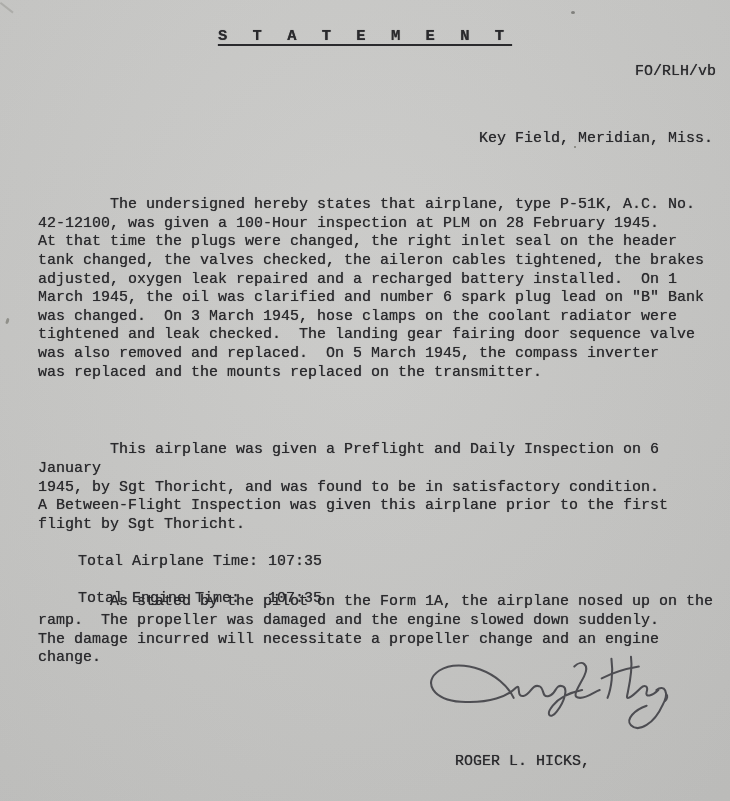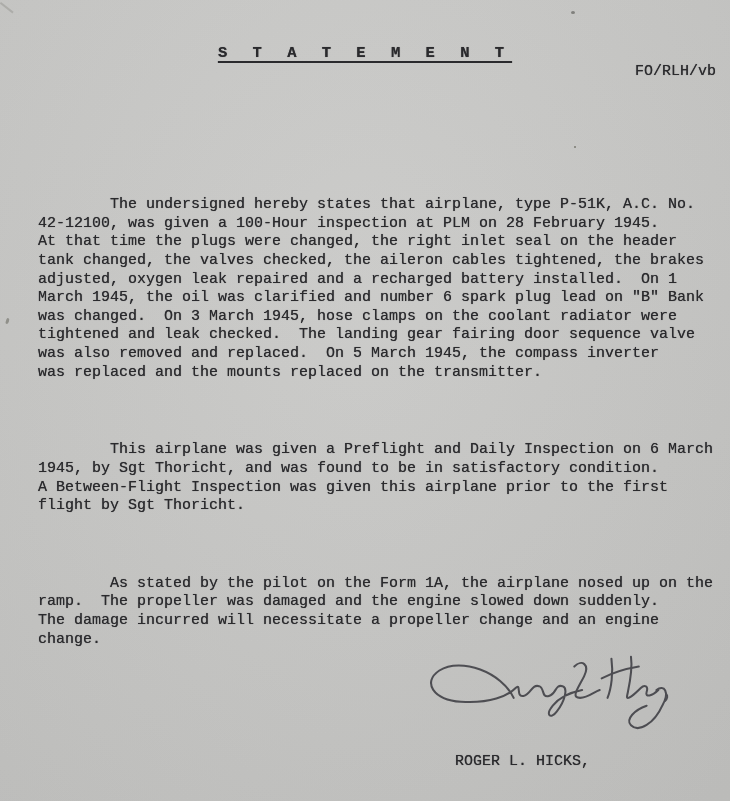--- a/index.html
+++ b/index.html
@@ -14,21 +14,21 @@
   .paper {
     position: absolute; inset: 0;
   }
   .vignette {
     position: absolute; inset: 0; pointer-events: none;
     background: radial-gradient(ellipse at 50% 38%, rgba(255,255,255,0.06), rgba(0,0,0,0.045));
   }
   .typed { text-shadow: 0 0 0.7px rgba(25,25,30,0.75); }
 
   .title {
-    position: absolute; top: 44px; left: 0; right: 0;
+    position: absolute; top: 27px; left: 0; right: 0;
     text-align: center;
     font-size: 15.5px; font-weight: bold;
     letter-spacing: 8px;
     text-decoration: underline;
     text-underline-offset: 4px;
     text-decoration-thickness: 1.5px;
   }
   .ref {
     position: absolute; top: 63px; right: 14px;
     font-size: 15px;
@@ -84,43 +84,52 @@
   <div class="corner-mark"></div>
   <div class="speck speck-a"></div>
   <div class="speck speck-b"></div>
   <div class="speck speck-c"></div>
 
   <div class="title typed">S T A T E M E N T</div>
 
   <div class="ref typed">FO/RLH/vb</div>
 
   <div class="dateline typed">
+    <div class="loc">Key Field, Meridian, Miss.</div>
   </div>
 
   <div class="bodytext typed">
     <p>        The undersigned hereby states that airplane, type P-51K, A.C. No.
 42-12100, was given a 100-Hour inspection at PLM on 28 February 1945.
 At that time the plugs were changed, the right inlet seal on the header
 tank changed, the valves checked, the aileron cables tightened, the brakes
 adjusted, oxygen leak repaired and a recharged battery installed.  On 1
 March 1945, the oil was clarified and number 6 spark plug lead on "B" Bank
 was changed.  On 3 March 1945, hose clamps on the coolant radiator were
 tightened and leak checked.  The landing gear fairing door sequence valve
 was also removed and replaced.  On 5 March 1945, the compass inverter
 was replaced and the mounts replaced on the transmitter.</p>
-    <p>        This airplane was given a Preflight and Daily Inspection on 6 March
+    <p>        This airplane was given a Preflight and Daily Inspection on 6 January
 1945, by Sgt Thoricht, and was found to be in satisfactory condition.
 A Between-Flight Inspection was given this airplane prior to the first
 flight by Sgt Thoricht.</p>
     <p>        As stated by the pilot on the Form 1A, the airplane nosed up on the
 ramp.  The propeller was damaged and the engine slowed down suddenly.
 The damage incurred will necessitate a propeller change and an engine
 change.</p>
   </div>
 
+  <div class="totals typed">
+    <div class="row">
+      <span class="lbl">Total Airplane Time:</span><span>107:35</span>
+    </div>
+    <div class="row">
+      <span class="lbl">Total Engine Time:</span><span>107:35</span>
+    </div>
+  </div>
 
   <div class="sig-script" role="img" aria-label="Roger L. Hicks Jr.">
     <svg viewBox="0 0 268 92" xmlns="http://www.w3.org/2000/svg" aria-hidden="true">
       <g fill="none" stroke="#3a3a40" stroke-width="2.1" stroke-linecap="round" opacity="0.85">
         <path d="M 104 52 C 92 26 50 10 28 24 C 10 36 22 54 50 56 C 80 58 98 50 106 42
                  C 112 36 106 52 114 50 C 122 48 122 38 130 40 C 136 42 132 52 140 50
                  C 148 48 146 38 154 40 C 160 42 156 56 148 66 C 142 74 136 70 144 60
                  C 152 50 164 46 174 44"></path>
         <path d="M 166 20 C 174 12 182 18 176 30 C 170 42 162 52 172 52 C 180 52 186 46 192 44"></path>
         <path d="M 204 12 C 206 26 204 42 200 52"></path>

